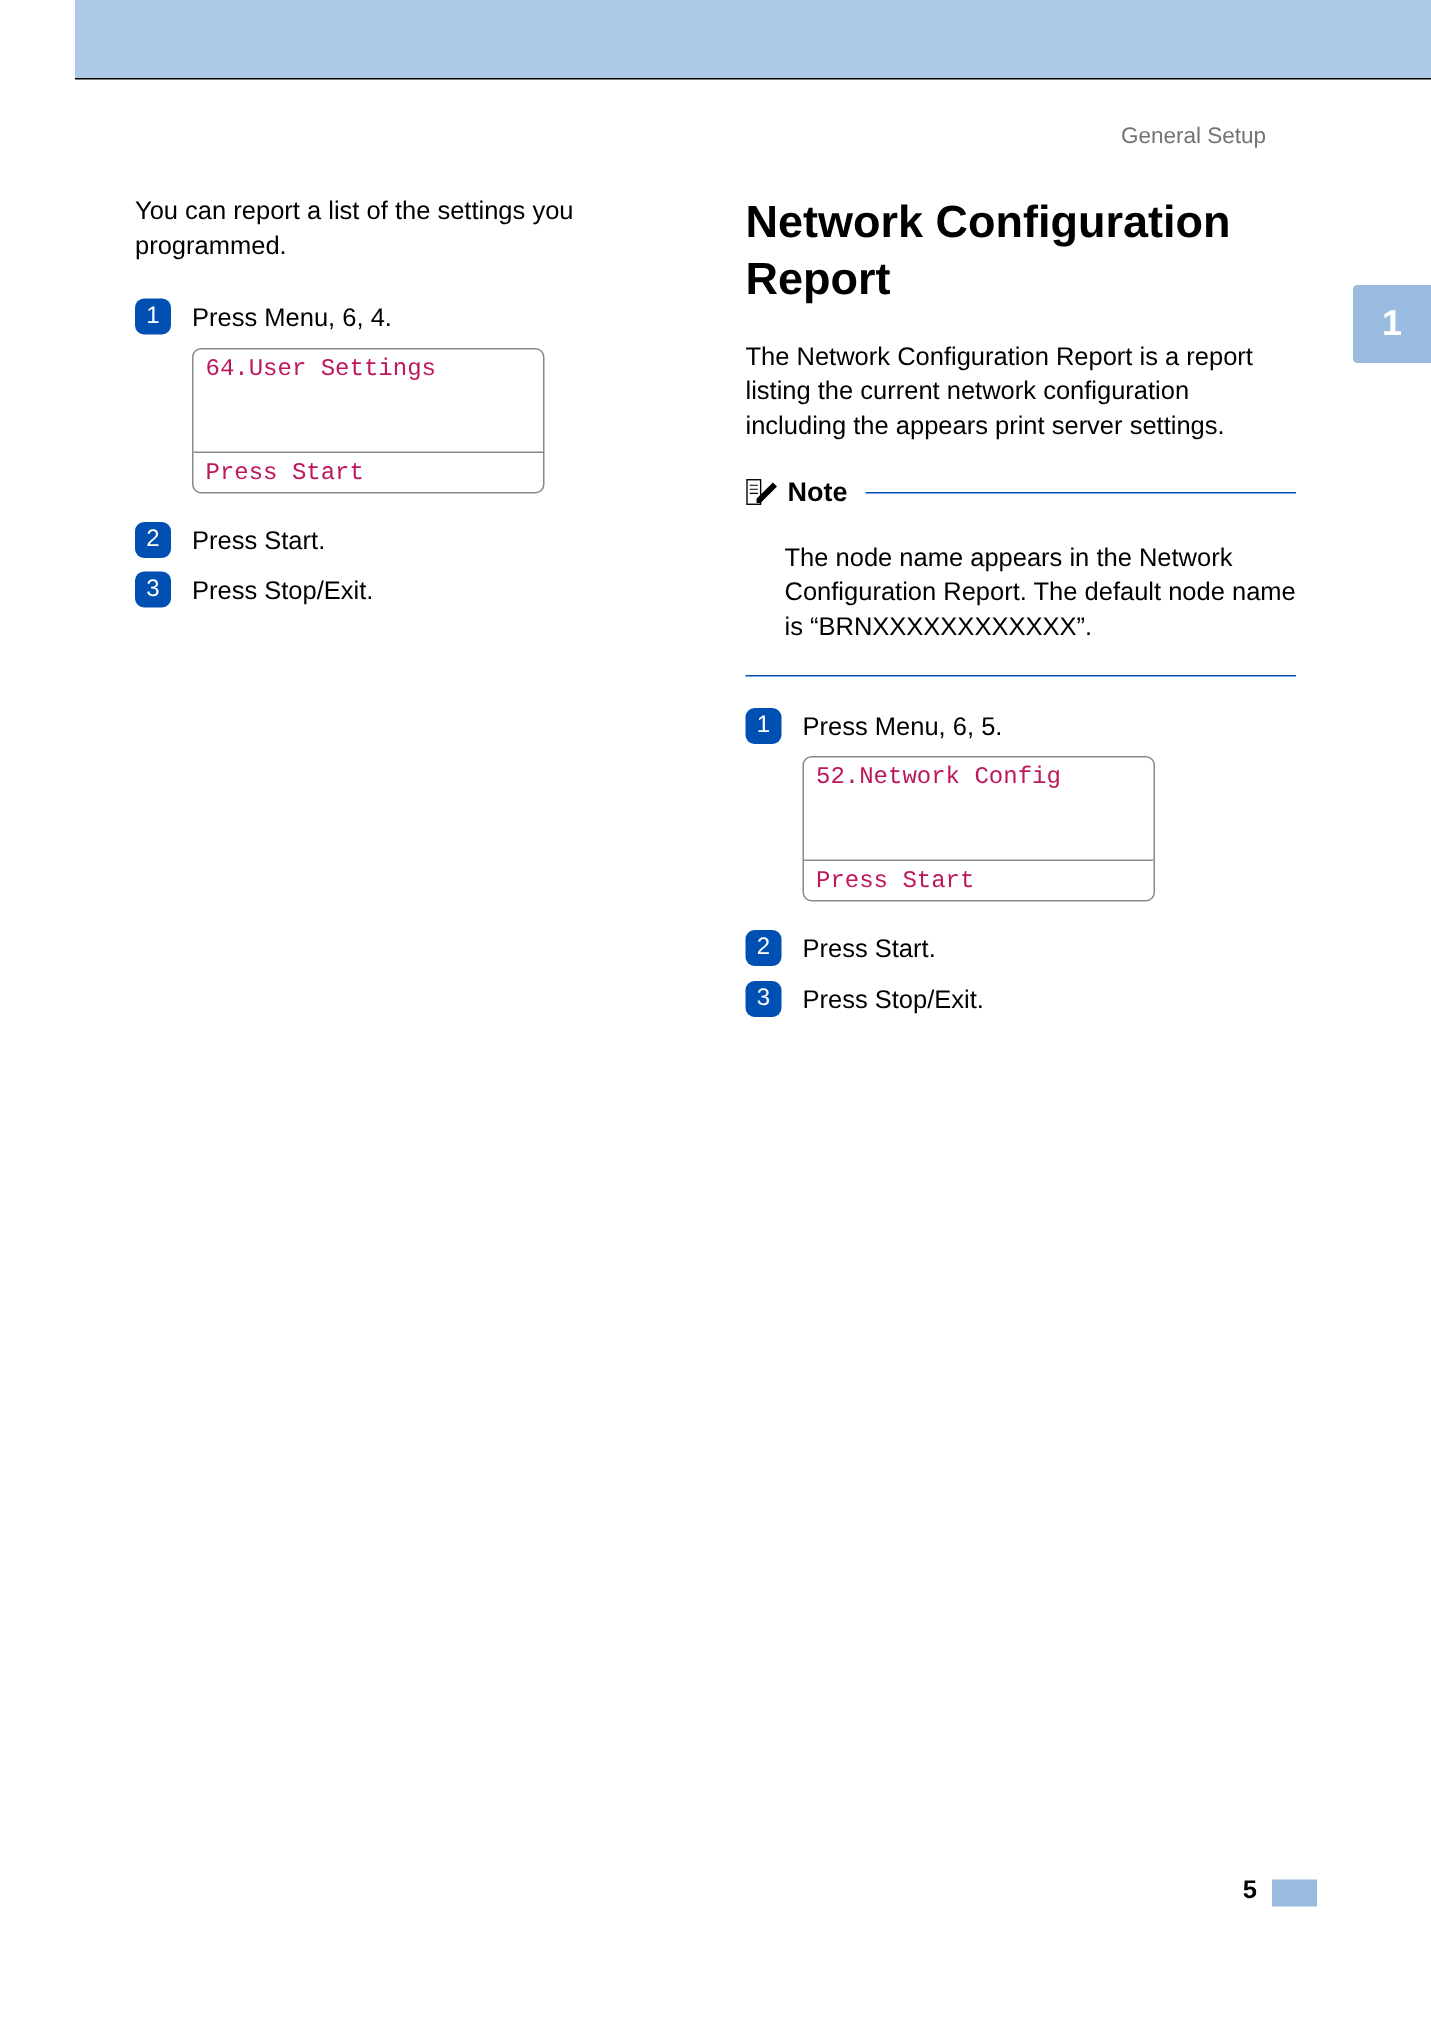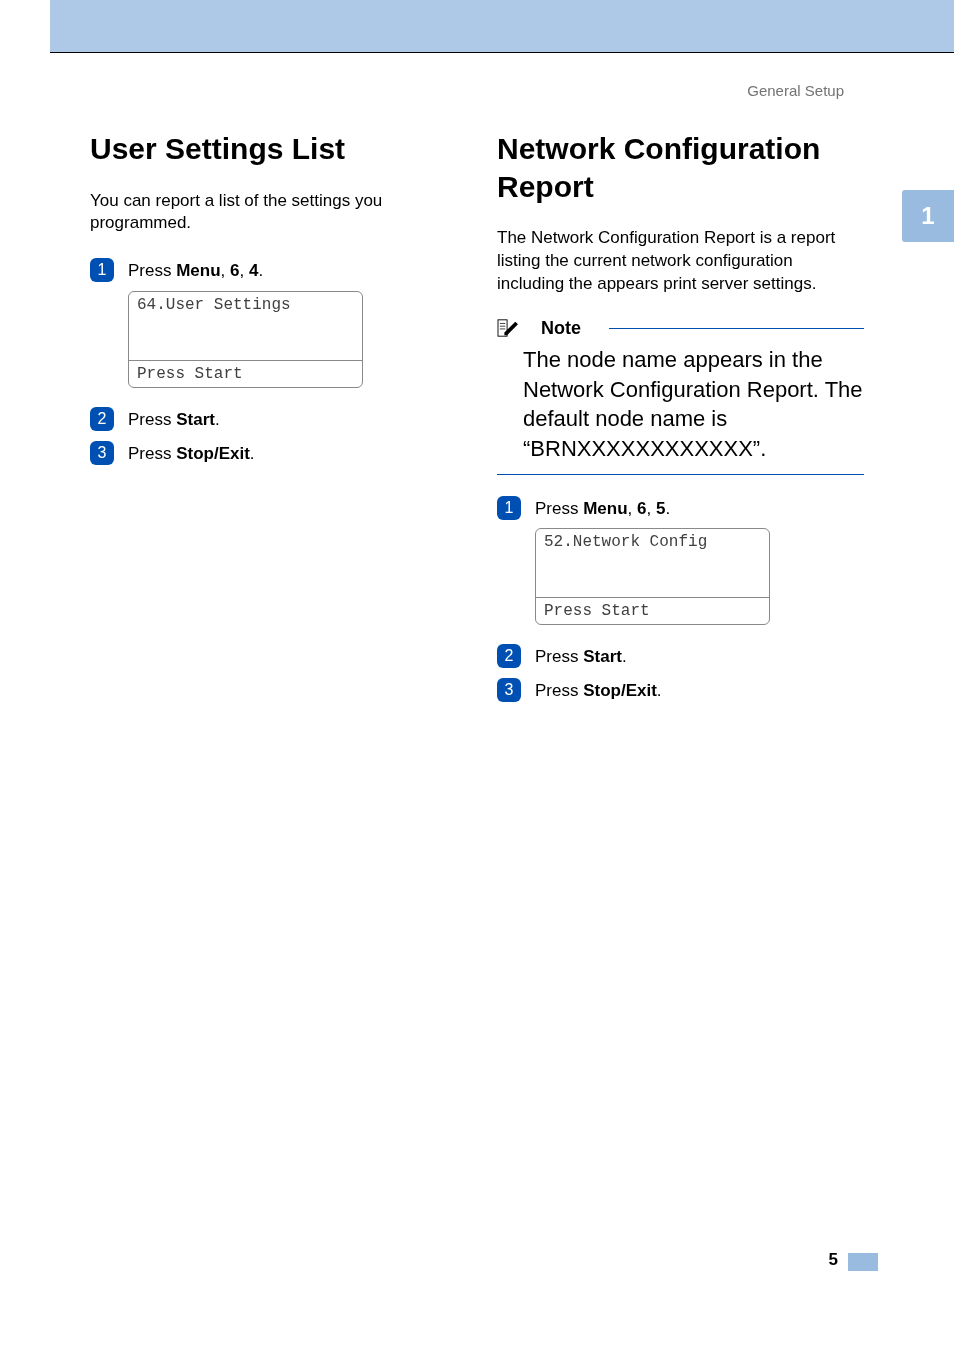--- a/index.html
+++ b/index.html
@@ -91,74 +91,74 @@
       align-items: center;
       justify-content: center;
       margin-right: 14px;
       margin-top: 1px;
     }
     .step-text {
       font-size: 17px;
       line-height: 1.4;
       padding-top: 2px;
     }
-    .step-text b { font-weight: bold; }
+    .step-text b { font-weight: normal; }
     .lcd-wrap {
       margin-left: 38px;
       margin-top: 6px;
       margin-bottom: 18px;
     }
     .lcd {
       border: 1px solid #898989;
       border-radius: 6px;
       width: 235px;
       font-family: "Courier New", monospace;
       font-size: 16px;
-      color: #404040;
+      color: #be185d;
       overflow: hidden;
     }
     .lcd-top {
       padding: 4px 8px;
       height: 68px;
     }
     .lcd-divider {
       border-top: 1px solid #898989;
     }
     .lcd-bottom {
       padding: 4px 8px;
     }
     .note-block {
       margin-top: 8px;
       margin-bottom: 20px;
     }
     .note-header {
       display: flex;
       align-items: center;
-      gap: 22px;
-      margin-bottom: 6px;
+      gap: 6px;
+      margin-bottom: 22px;
     }
     .note-icon {
       width: 22px;
       height: 20px;
     }
     .note-title {
       font-size: 18px;
       font-weight: bold;
     }
     .note-hr {
       flex: 1;
       height: 1px;
       background: #0050b4;
       margin-left: 6px;
     }
     .note-body {
-      font-size: 22px;
+      font-size: 17px;
       line-height: 1.35;
       padding-left: 26px;
-      padding-bottom: 10px;
+      padding-bottom: 20px;
       border-bottom: 1px solid #0050b4;
     }
     .page-num {
       position: absolute;
       bottom: 78px;
       right: 116px;
       font-size: 17px;
       font-weight: bold;
     }
     .page-accent {
@@ -175,21 +175,20 @@
 
 <div class="blue-top-bar"></div>
 <div class="header-line"></div>
 <div class="header-label">General Setup</div>
 
 <div class="chapter-tab">1</div>
 
 <div class="content">
 
   <div class="col">
-    <h1>User Settings List</h1>
     <p class="intro">You can report a list of the settings you programmed.</p>
 
     <div class="step">
       <div class="step-num">1</div>
       <div class="step-text">
         <span>Press </span><b>Menu</b><span>, </span><b>6</b><span>, </span><b>4</b><span>.</span>
       </div>
     </div>
 
     <div class="lcd-wrap">

